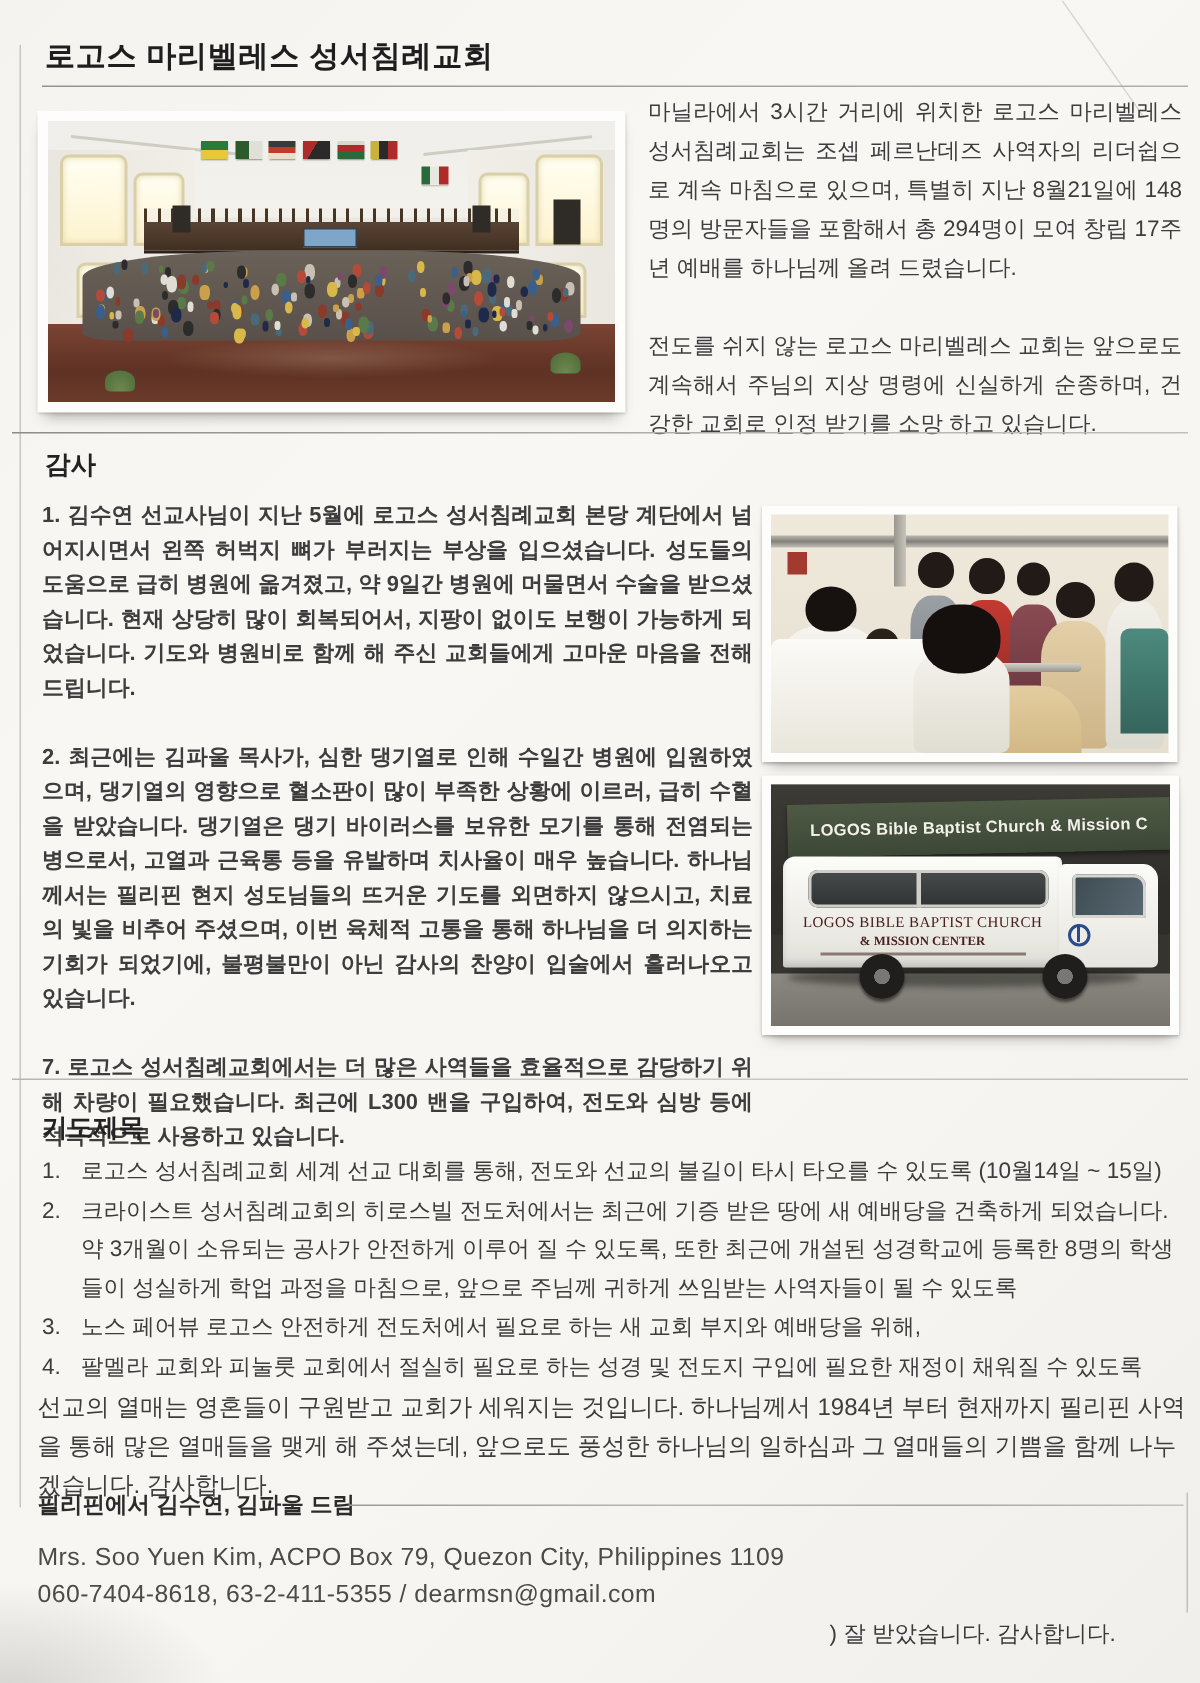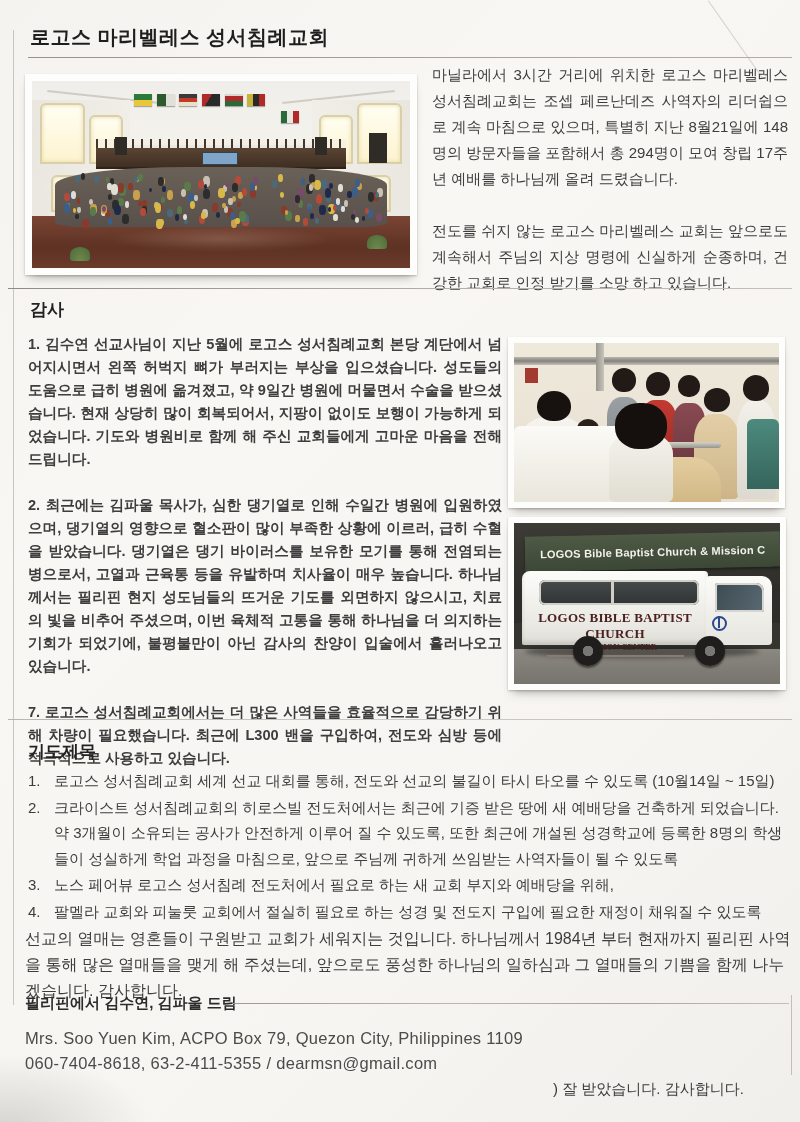--- a/index.html
+++ b/index.html
@@ -84,21 +84,21 @@
   .vp-building{position:absolute;left:0;top:0;width:100%;height:62%;background:linear-gradient(#3c3b35,#2e2d29 70%);}
   .vp-bwin{position:absolute;background:#4b4a42;box-shadow:inset 0 0 3px #23221e;}
   .vp-awning{position:absolute;left:4%;top:7%;width:96%;height:22%;background:linear-gradient(#4e5a44,#3c4836);transform:rotate(-1.2deg);box-shadow:0 2px 3px rgba(0,0,0,.4);display:flex;align-items:center;justify-content:center;}
   .vp-awning span{color:#f2f1ea;font-weight:bold;font-size:11px;letter-spacing:.2px;white-space:nowrap;}
   .vp-road{position:absolute;left:0;top:78%;width:100%;height:22%;background:linear-gradient(#8a8880,#76746c);}
   .vp-shadow{position:absolute;left:4%;top:76%;width:88%;height:8%;background:rgba(20,20,18,.45);border-radius:50%;filter:blur(2px);}
   .van-body{position:absolute;left:3%;top:30%;width:70%;height:46%;background:linear-gradient(#fcfcf9,#e9e8e2 75%,#dddcd5);border-radius:8px 4px 2px 2px;box-shadow:inset 0 -3px 4px rgba(0,0,0,.12);}
   .van-window{position:absolute;left:9%;top:12%;width:86%;height:34%;background:linear-gradient(#474b4c,#2f3334);border-radius:6px;box-shadow:inset 0 0 0 2px #cfcec8;}
   .van-divider{position:absolute;left:48%;top:12%;width:3px;height:34%;background:#cfcec8;}
   .van-text{position:absolute;left:4%;top:52%;width:92%;text-align:center;font-family:"Liberation Serif","DejaVu Serif",serif;color:#4a2020;line-height:1.25;}
-  .van-text .l1{font-size:13px;font-weight:bold;letter-spacing:.3px;}
+  .van-text .l1{font-size:10px;font-weight:normal;letter-spacing:.3px;}
   .van-text .l2{font-size:8.5px;font-weight:bold;}
   .van-text .l3{margin:2px auto 0;width:80%;height:2px;background:#8a7a72;}
   .van-cab{position:absolute;left:72%;top:33%;width:25%;height:43%;background:linear-gradient(#fbfbf8,#e6e5df);border-radius:4px 10px 4px 2px;}
   .van-windshield{position:absolute;left:14%;top:10%;width:74%;height:42%;background:linear-gradient(115deg,#3d4a52,#5a6a72);border-radius:3px 8px 2px 2px;box-shadow:inset 0 0 0 2px #d6d5cf;}
   .van-logo{position:absolute;left:74.5%;top:58%;width:11px;height:11px;border:2px solid #2a4a8a;border-radius:50%;}
   .van-logo:before{content:"";position:absolute;left:4px;top:-2px;width:2px;height:12px;background:#2a4a8a;}
   .wheel{position:absolute;top:70%;width:30px;height:30px;background:radial-gradient(circle,#777 0 24%,#1f1e1c 25% 100%);border-radius:50%;box-shadow:0 2px 2px rgba(0,0,0,.5);}
 
   .crowd-dot{position:absolute;border-radius:50%;}
 </style>
@@ -394,21 +394,21 @@
     <div class="pitem">
       <span class="pnum">1.</span>
       <span class="ptext">로고스 성서침례교회 세계 선교 대회를 통해, 전도와 선교의 불길이 타시 타오를 수 있도록 (10월14일 ~ 15일)</span>
     </div>
     <div class="pitem">
       <span class="pnum">2.</span>
       <span class="ptext">크라이스트 성서침례교회의 히로스빌 전도처에서는 최근에 기증 받은 땅에 새 예배당을 건축하게 되었습니다. 약 3개월이 소유되는 공사가 안전하게 이루어 질 수 있도록, 또한 최근에 개설된 성경학교에 등록한 8명의 학생들이 성실하게 학업 과정을 마침으로, 앞으로 주님께 귀하게 쓰임받는 사역자들이 될 수 있도록</span>
     </div>
     <div class="pitem">
       <span class="pnum">3.</span>
-      <span class="ptext">노스 페어뷰 로고스 성서침례 전도처에서 필요로 하는 새 교회 부지와 예배당을 위해,</span>
+      <span class="ptext">노스 페어뷰 로고스 안전하게 전도처에서 필요로 하는 새 교회 부지와 예배당을 위해,</span>
     </div>
     <div class="pitem">
       <span class="pnum">4.</span>
       <span class="ptext">팔멜라 교회와 피눌룻 교회에서 절실히 필요로 하는 성경 및 전도지 구입에 필요한 재정이 채워질 수 있도록</span>
     </div>
   </div>
 
   <div class="closing">선교의 열매는 영혼들이 구원받고 교회가 세워지는 것입니다. 하나님께서 1984년 부터 현재까지 필리핀 사역을 통해 많은 열매들을 맺게 해 주셨는데, 앞으로도 풍성한 하나님의 일하심과 그 열매들의 기쁨을 함께 나누겠습니다. 감사합니다.</div>
 
   <div class="signature">필리핀에서 김수연, 김파울 드림</div>

